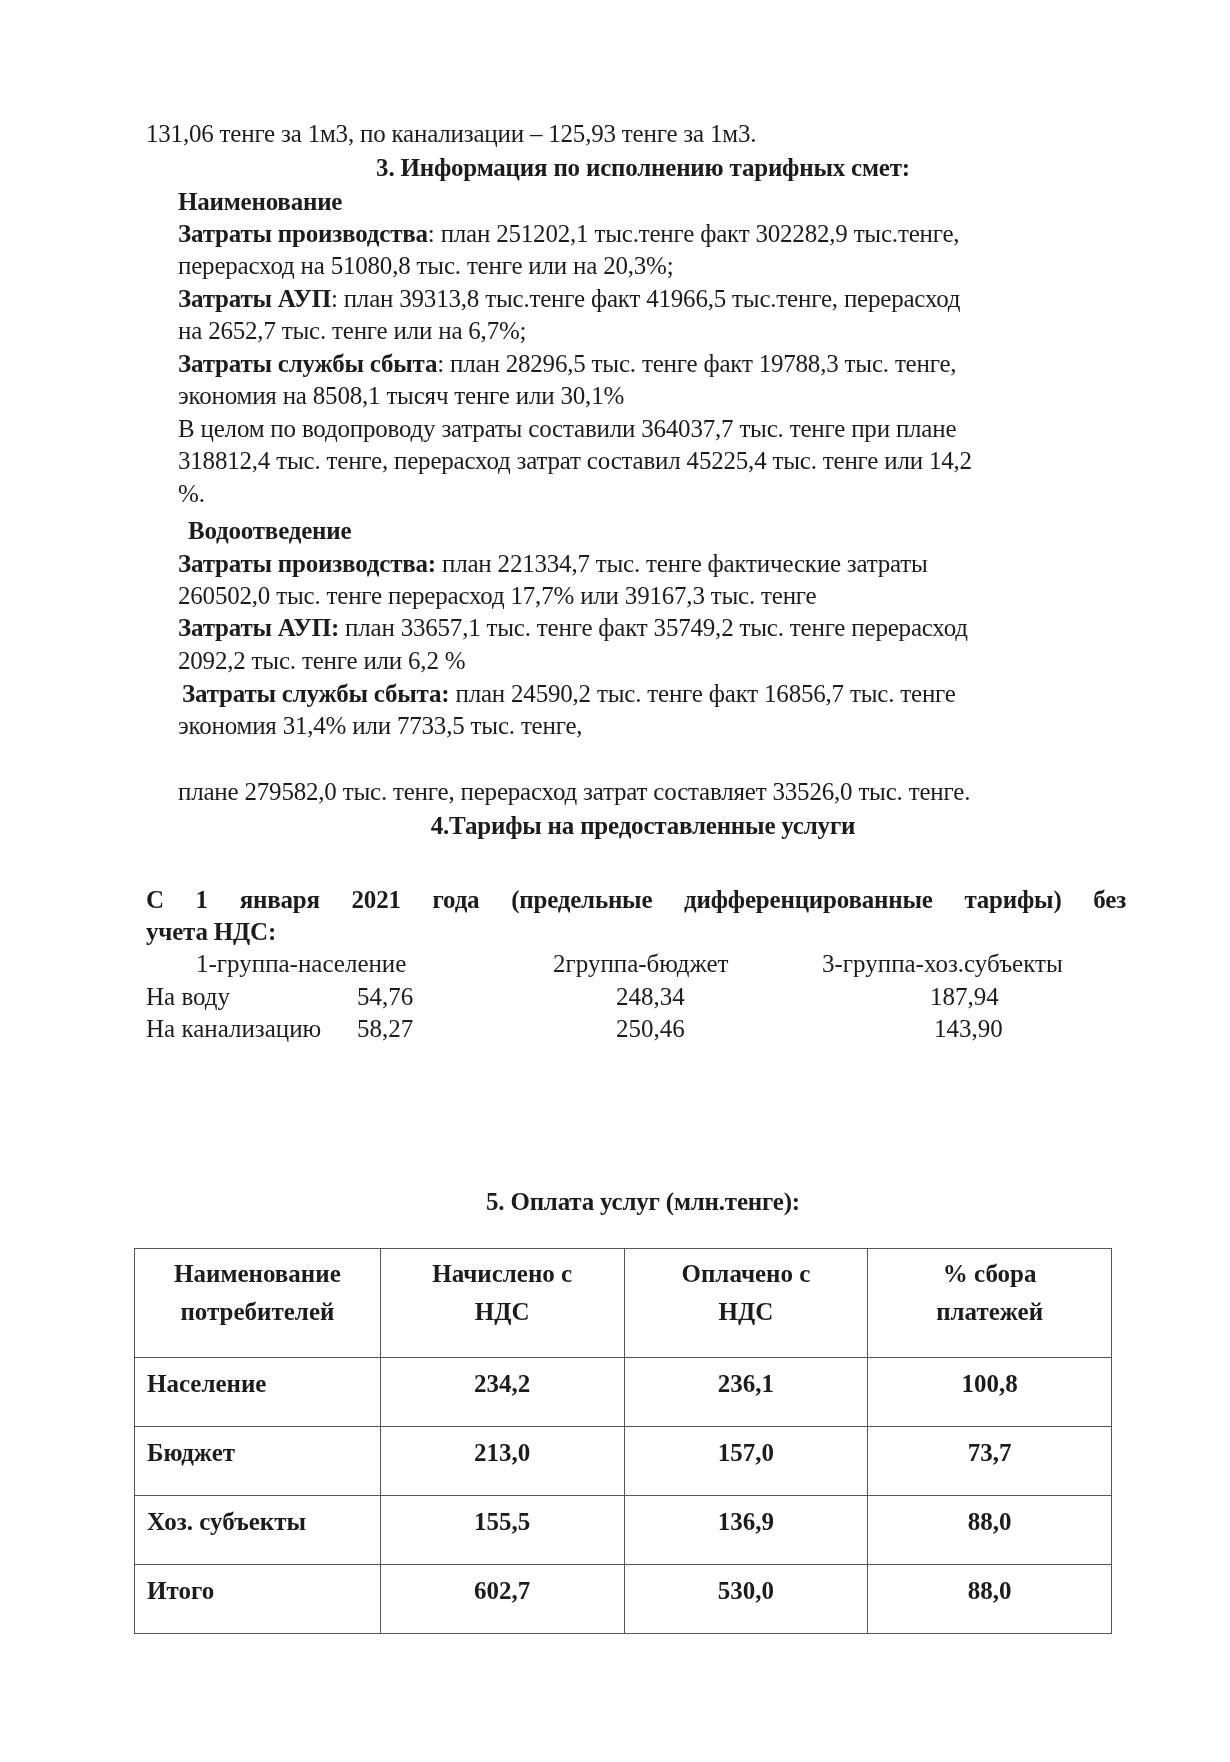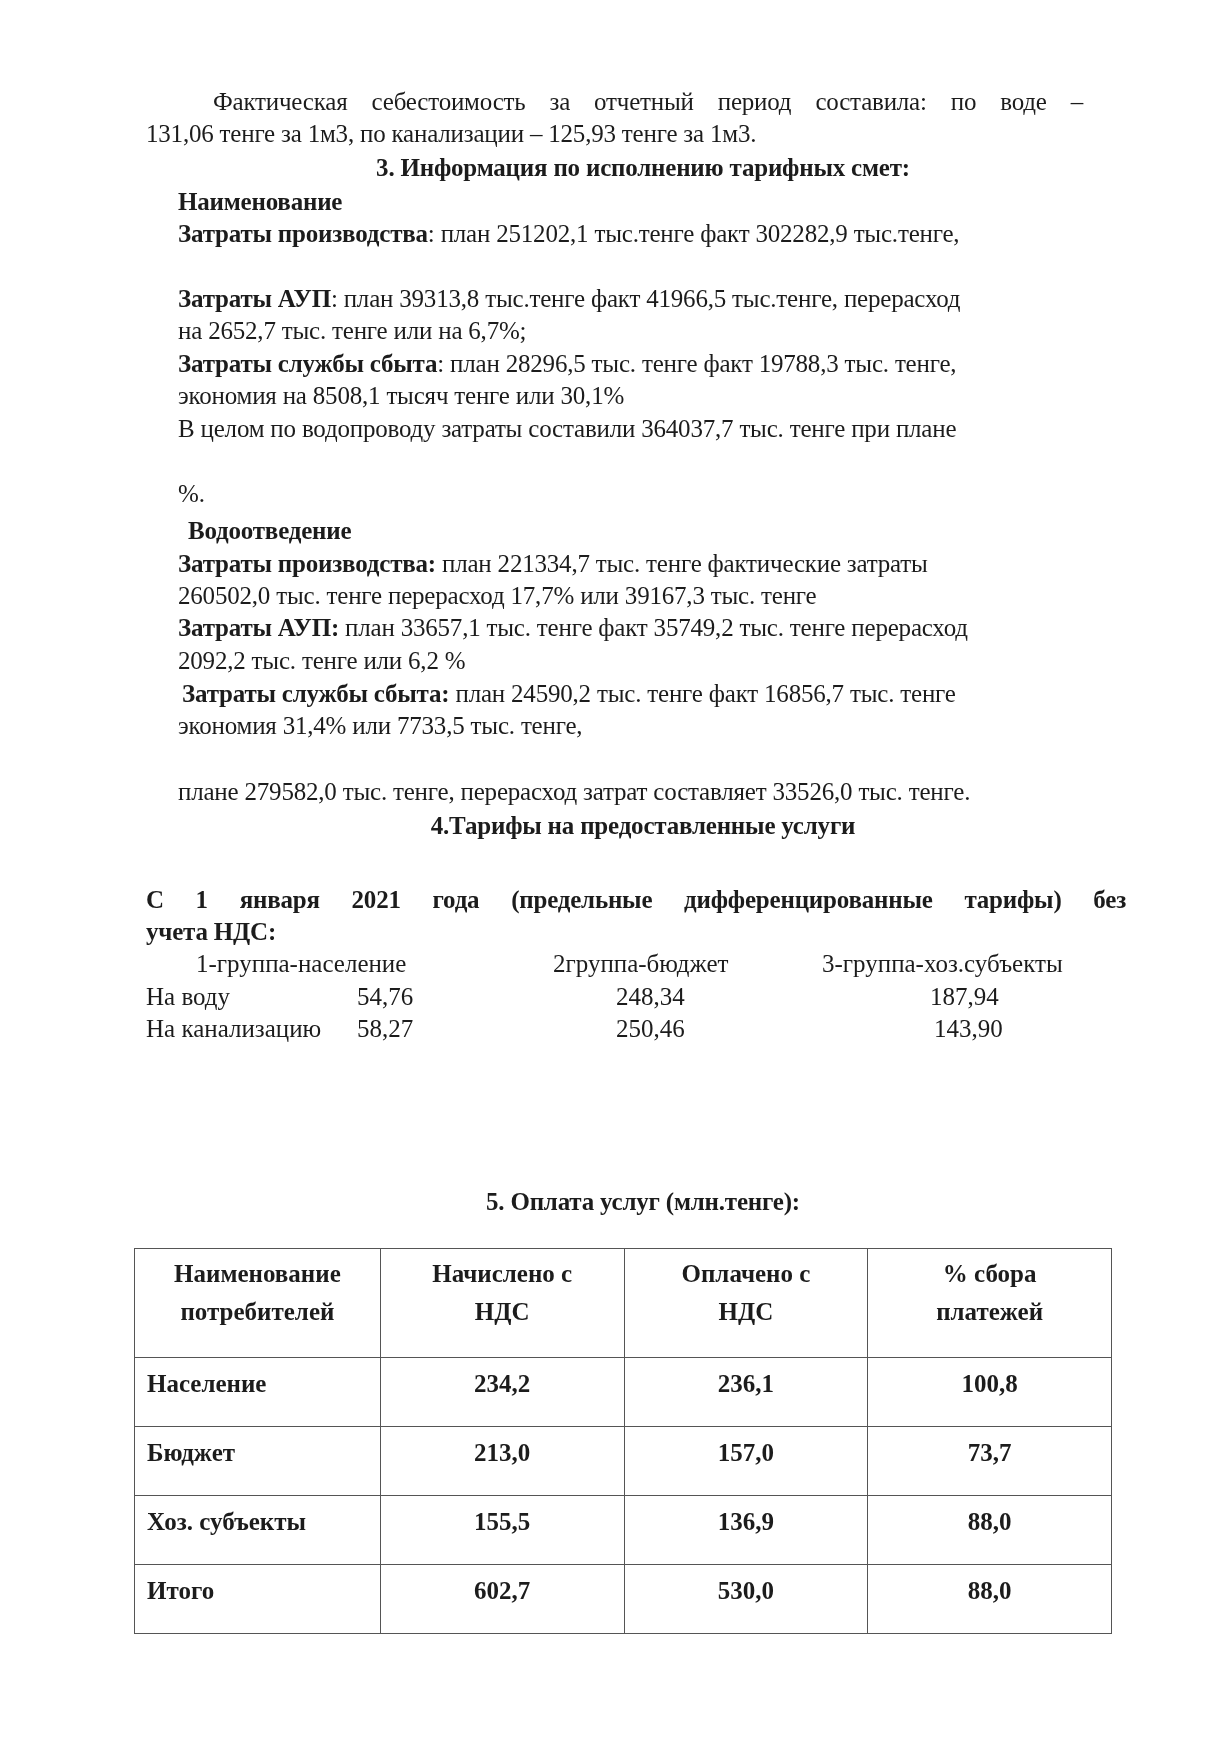--- a/index.html
+++ b/index.html
@@ -37,42 +37,43 @@
   table.pay col.c1 { width: 246px; }
   table.pay col.c2 { width: 244px; }
   table.pay col.c3 { width: 244px; }
   table.pay col.c4 { width: 244px; }
 </style>
 </head>
 <body>
 
 <div class="page">
 
-  <div class="line justify" style="left:213px; width:870px; top:86px;">Фактическая себестоимость за отчетный период составила: по воде –</div>
   <div class="line" style="left:146px; top:118px;">131,06 тенге за 1м3, по канализации – 125,93 тенге за 1м3.</div>
 
   <div class="line b center" style="top:152px;">3.  Информация по исполнению тарифных смет:</div>
 
   <div class="line b" style="left:178px; top:186px;">Наименование</div>
 
   <div class="line" style="left:178px; top:218px;">
     <span class="b">Затраты производства</span><span>: план 251202,1 тыс.тенге факт 302282,9 тыс.тенге,</span>
   </div>
+  <div class="line" style="left:178px; top:250px;">перерасход на 51080,8 тыс. тенге или на 20,3%;</div>
 
   <div class="line" style="left:178px; top:283px;">
     <span class="b">Затраты АУП</span><span>: план 39313,8 тыс.тенге факт 41966,5 тыс.тенге, перерасход</span>
   </div>
   <div class="line" style="left:178px; top:315px;">на 2652,7 тыс. тенге или на 6,7%;</div>
 
   <div class="line" style="left:178px; top:348px;">
     <span class="b">Затраты службы сбыта</span><span>: план  28296,5 тыс. тенге факт 19788,3 тыс. тенге,</span>
   </div>
   <div class="line" style="left:178px; top:380px;">экономия на 8508,1 тысяч тенге или 30,1%</div>
 
   <div class="line" style="left:178px; top:413px;">В целом по водопроводу затраты составили 364037,7 тыс. тенге при плане</div>
+  <div class="line" style="left:178px; top:445px;">318812,4 тыс. тенге, перерасход затрат составил 45225,4 тыс. тенге или 14,2</div>
   <div class="line" style="left:178px; top:478px;">%.</div>
 
   <div class="line b" style="left:188px; top:515px;">Водоотведение</div>
 
   <div class="line" style="left:178px; top:548px;">
     <span class="b">Затраты производства:</span><span> план 221334,7 тыс. тенге фактические затраты</span>
   </div>
   <div class="line" style="left:178px; top:580px;">260502,0 тыс. тенге перерасход 17,7% или 39167,3 тыс. тенге</div>
 
   <div class="line" style="left:178px; top:612px;">

